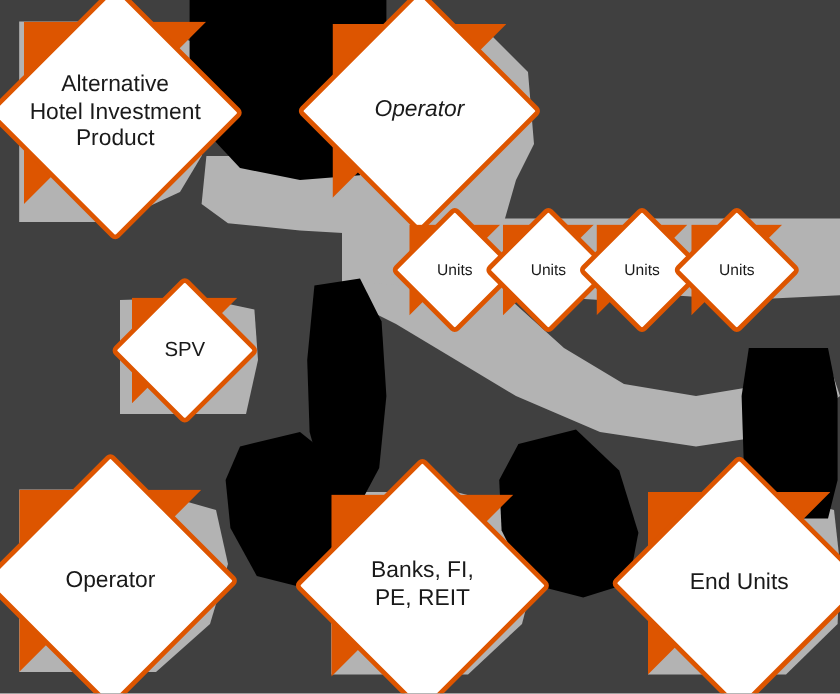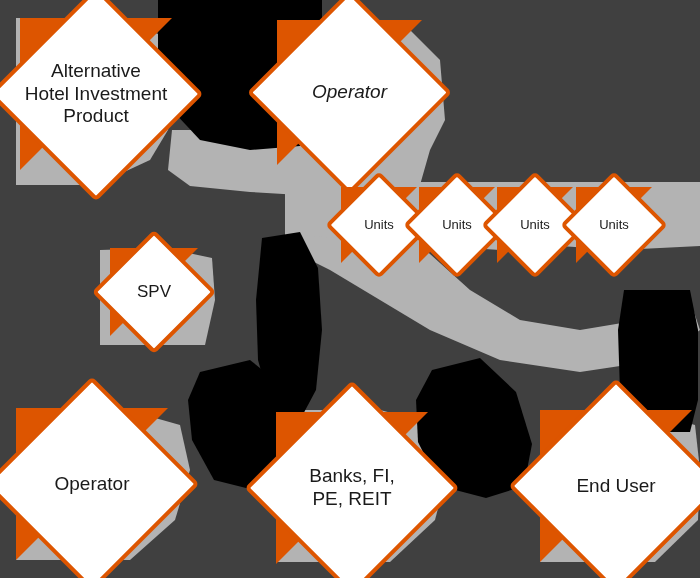--- a/index.html
+++ b/index.html
@@ -146,16 +146,16 @@
   <div class="node node-main" style="left:276px; top:412px; width:152px; height:152px;">
     <div class="wedge"></div>
     <div class="diamond"></div>
     <div class="label">Banks, FI,
 PE, REIT</div>
   </div>
 
   <div class="node node-main" style="left:540px; top:410px; width:152px; height:152px;">
     <div class="wedge"></div>
     <div class="diamond"></div>
-    <div class="label">End User</div>
+    <div class="label">End Units</div>
   </div>
 
 </div>
 
 </body></html>

